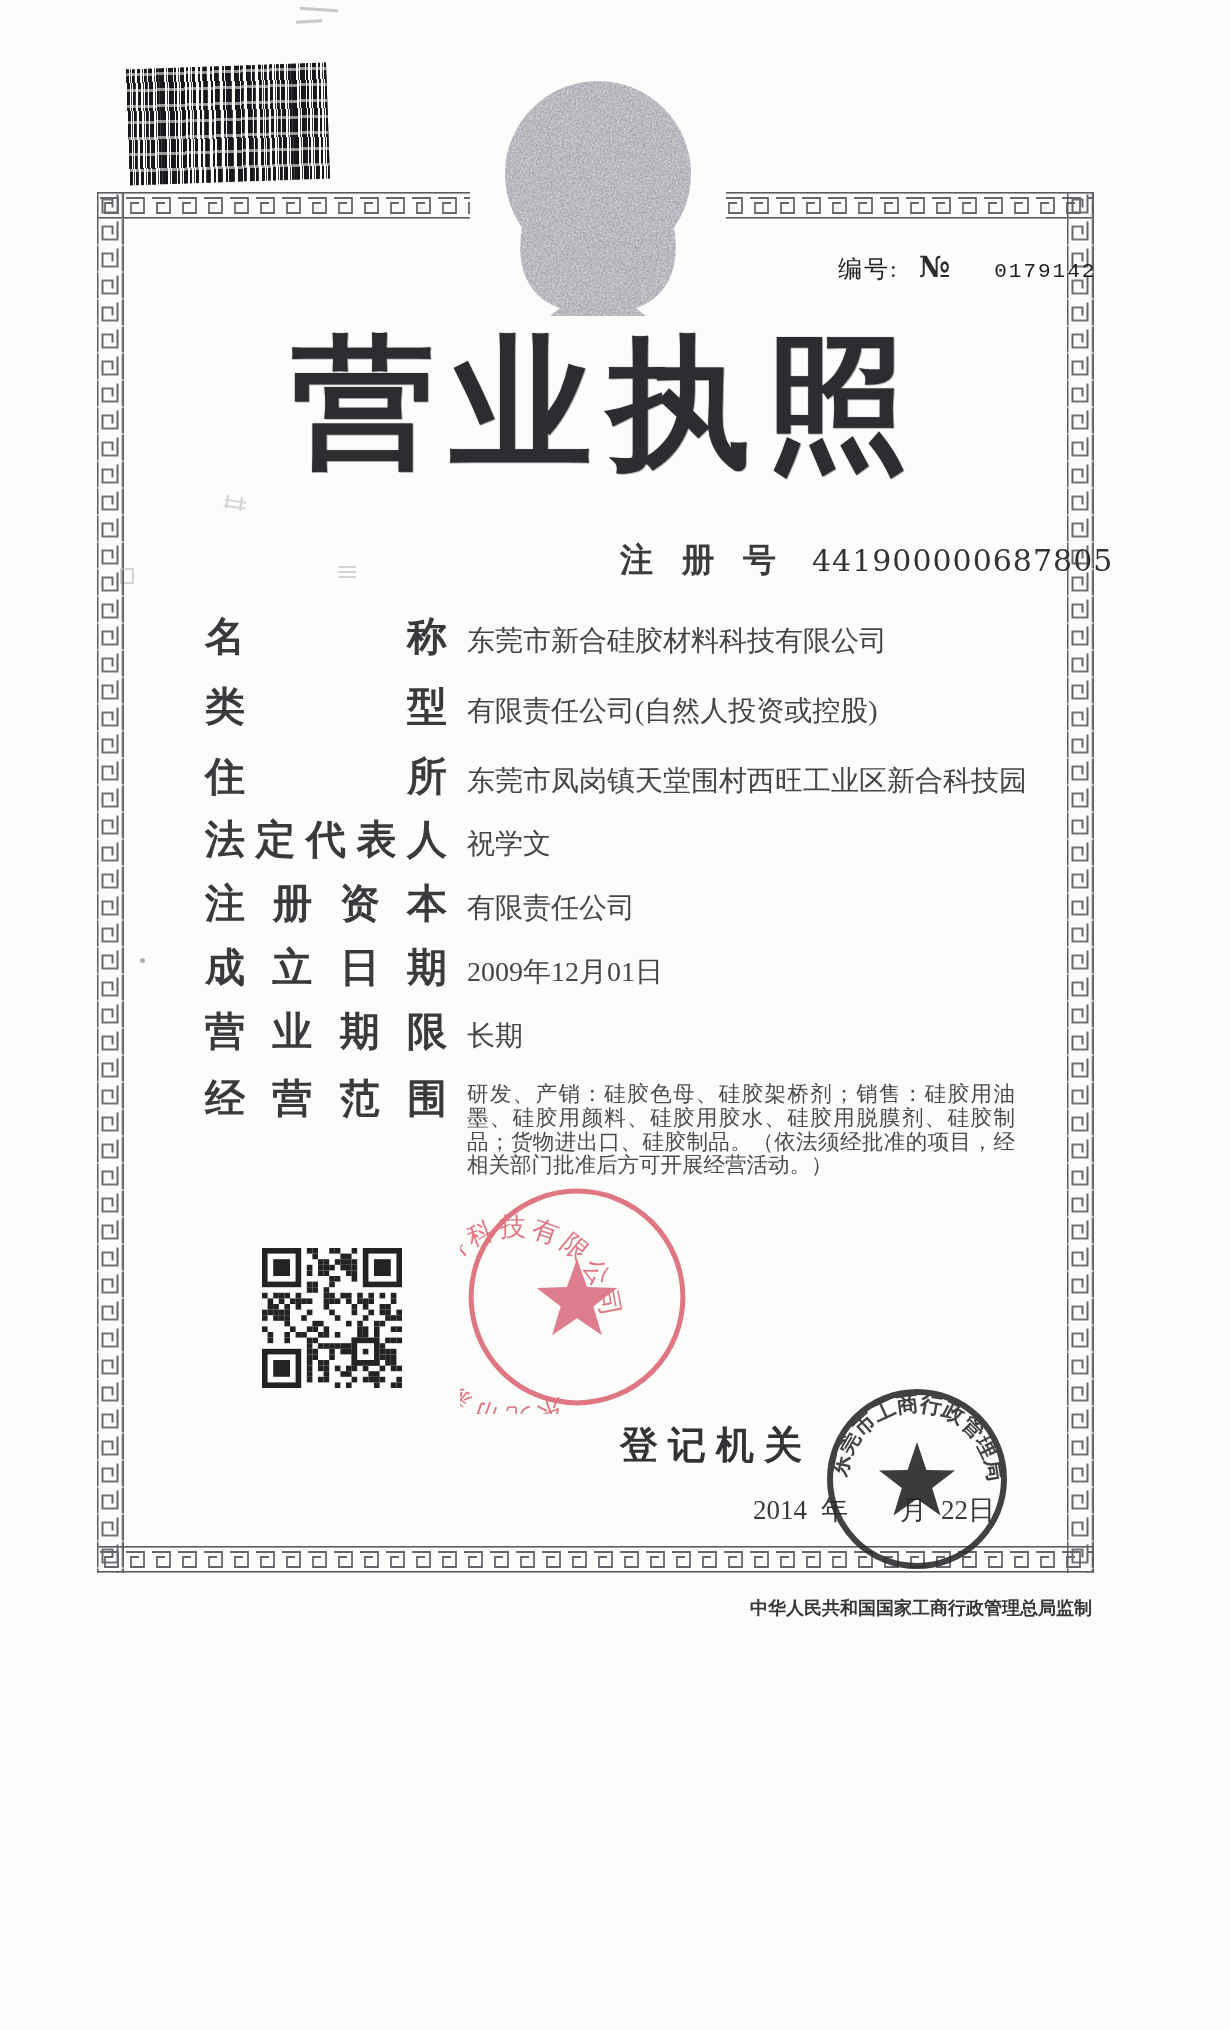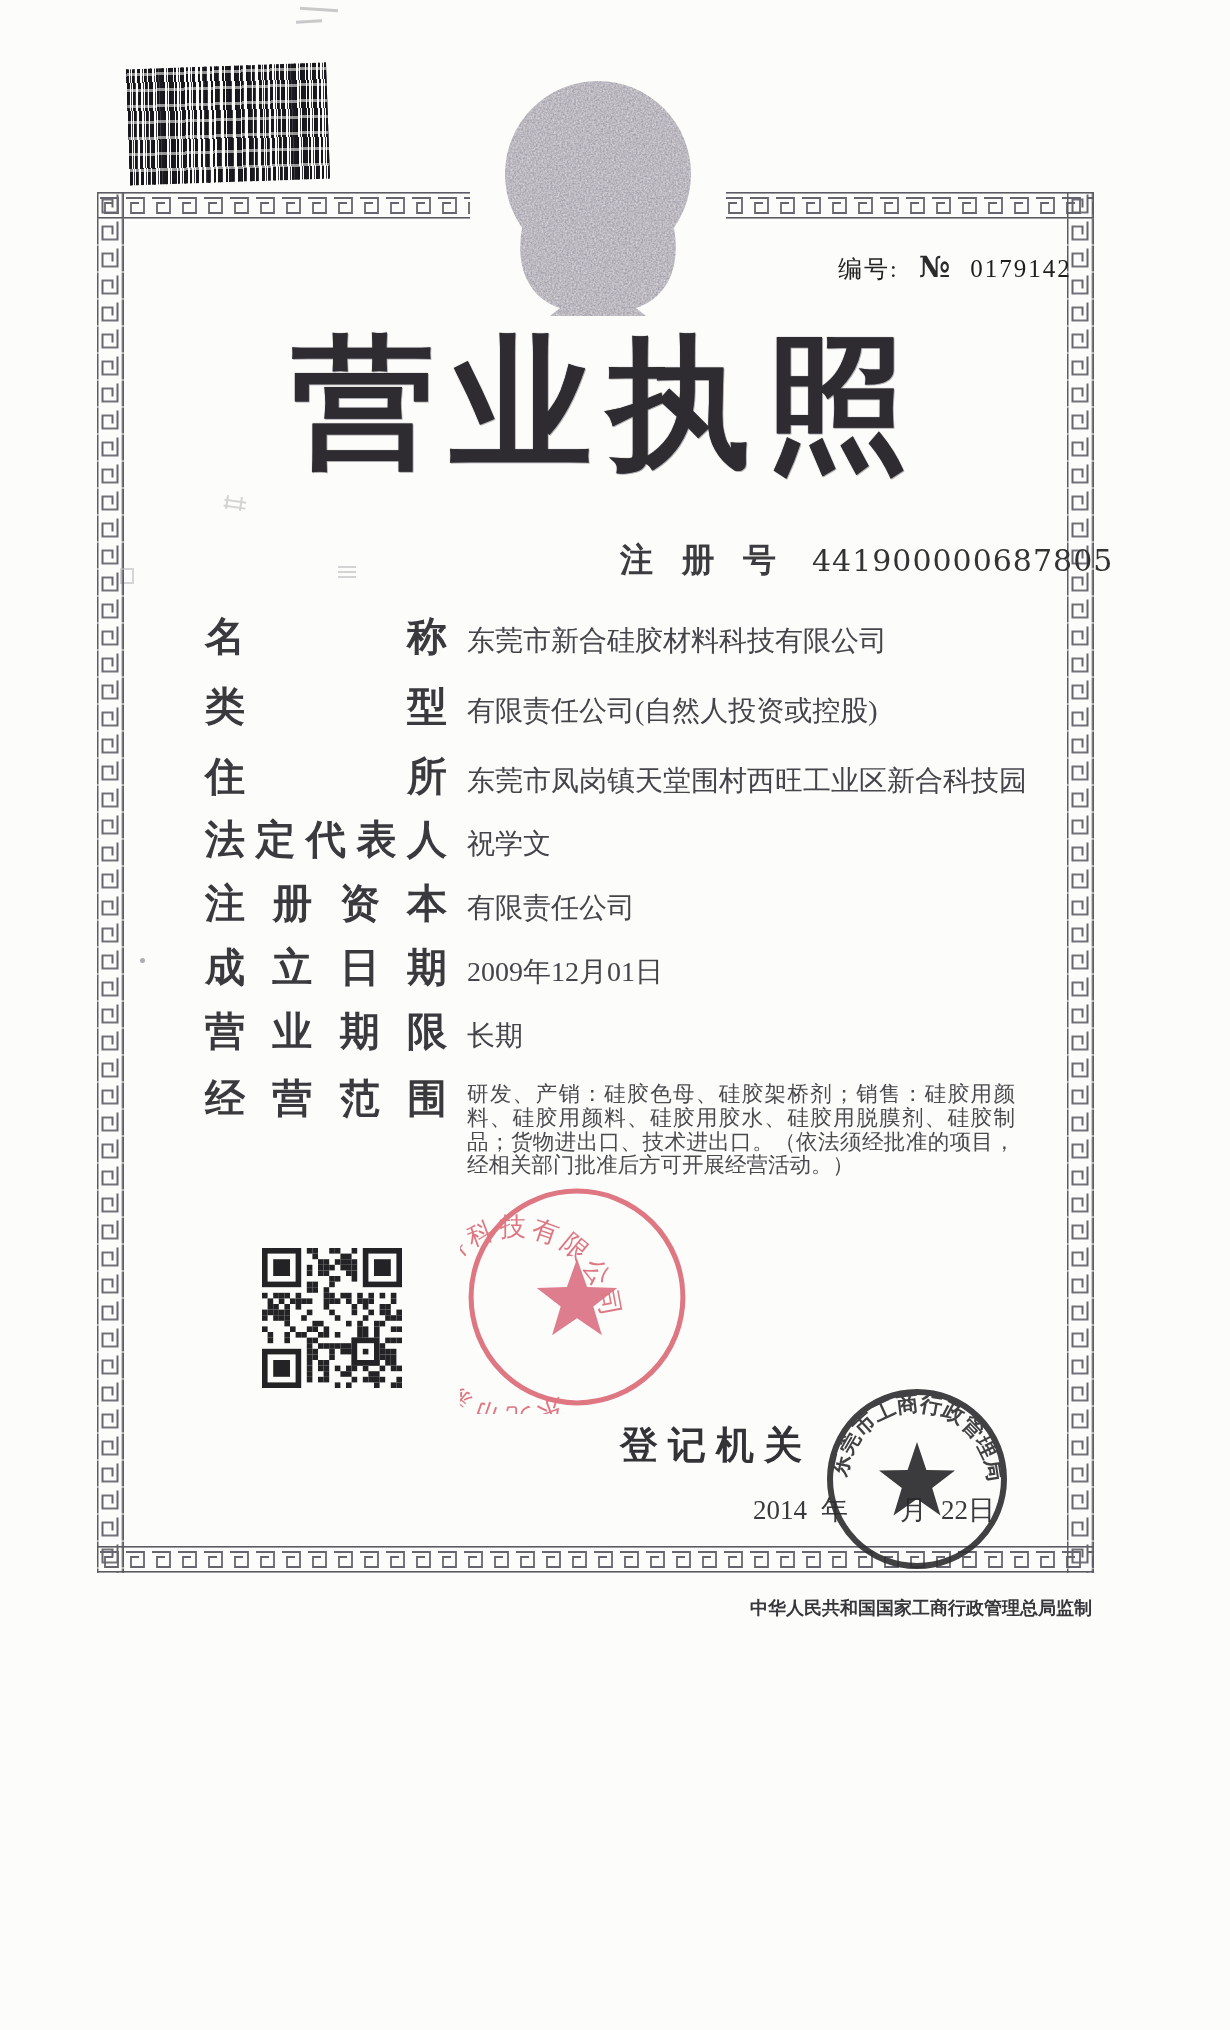--- a/index.html
+++ b/index.html
@@ -24,21 +24,21 @@
   .strip-top{left:97px;top:192px;width:997px;height:27px;}
   .strip-bottom{left:97px;top:1546px;width:997px;height:27px;}
   .strip-left{left:97px;top:192px;width:27px;height:1381px;}
   .strip-right{left:1067px;top:192px;width:27px;height:1381px;}
   .emblem-gap{position:absolute;left:470px;top:188px;width:256px;height:36px;background:#fcfcfa;}
 
   
   .serial{position:absolute;left:838px;top:250px;display:flex;align-items:baseline;gap:20px;}
   .serial .lbl{font-size:24px;color:#222;letter-spacing:2px;}
   .serial .numero{font-size:29px;font-weight:bold;font-family:"DejaVu Serif", serif;}
-  .serial .digits{font-size:25px;font-family:Liberation Serif, serif;letter-spacing:2px;color:#1e1e1e;}
+  .serial .digits{font-size:21px;font-family:Liberation Mono, monospace;letter-spacing:2px;color:#1e1e1e;margin-left:24px;}
 
   
   .title{position:absolute;left:292px;top:332px;width:616px;display:flex;justify-content:space-between;
      font-size:142px;font-weight:900;font-family:"Liberation Sans", sans-serif;color:#2e2c30;
      text-shadow:0 0 1px #44404a, 1px 1px 0 rgba(60,56,66,.35);line-height:1;}
 
   
   .regno{position:absolute;left:620px;top:538px;display:flex;align-items:baseline;}
   .regno .rlabel{display:flex;justify-content:space-between;width:156px;font-size:33px;color:#3c3c40;font-weight:600;}
   .regno .rvalue{margin-left:36px;font-size:30px;font-family:"DejaVu Serif", serif;color:#333;letter-spacing:1px;}
@@ -216,21 +216,21 @@
       </div>
     <div class="fvalue" data-name="field-value">长期</div>
   </div>
   <div class="row scope" style="top:1077px" data-name="field-row-business-scope">
     <div class="flabel" data-name="field-label">
         <span>经</span>
         <span>营</span>
         <span>范</span>
         <span>围</span>
       </div>
-    <div class="fvalue" data-name="field-value">研发、产销：硅胶色母、硅胶架桥剂；销售：硅胶用颜料、硅胶用颜料、硅胶用胶水、硅胶用脱膜剂、硅胶制品；货物进出口、技术进出口。（依法须经批准的项目，经相关部门批准后方可开展经营活动。）</div>
+    <div class="fvalue" data-name="field-value">研发、产销：硅胶色母、硅胶架桥剂；销售：硅胶用油墨、硅胶用颜料、硅胶用胶水、硅胶用脱膜剂、硅胶制品；货物进出口、硅胶制品。（依法须经批准的项目，经相关部门批准后方可开展经营活动。）</div>
   </div>
 
   <svg class="qr" id="qr" data-name="qr-code" viewBox="0 0 125 125" xmlns="http://www.w3.org/2000/svg">
       <rect x="0" y="0" width="125" height="125" fill="#fcfcfa"></rect>
       <rect x="40" y="0" width="5" height="5" fill="#232326"></rect>
       <rect x="45" y="0" width="5" height="5" fill="#232326"></rect>
       <rect x="60" y="0" width="5" height="5" fill="#232326"></rect>
       <rect x="65" y="0" width="5" height="5" fill="#232326"></rect>
       <rect x="80" y="0" width="5" height="5" fill="#232326"></rect>
       <rect x="45" y="5" width="5" height="5" fill="#232326"></rect>

